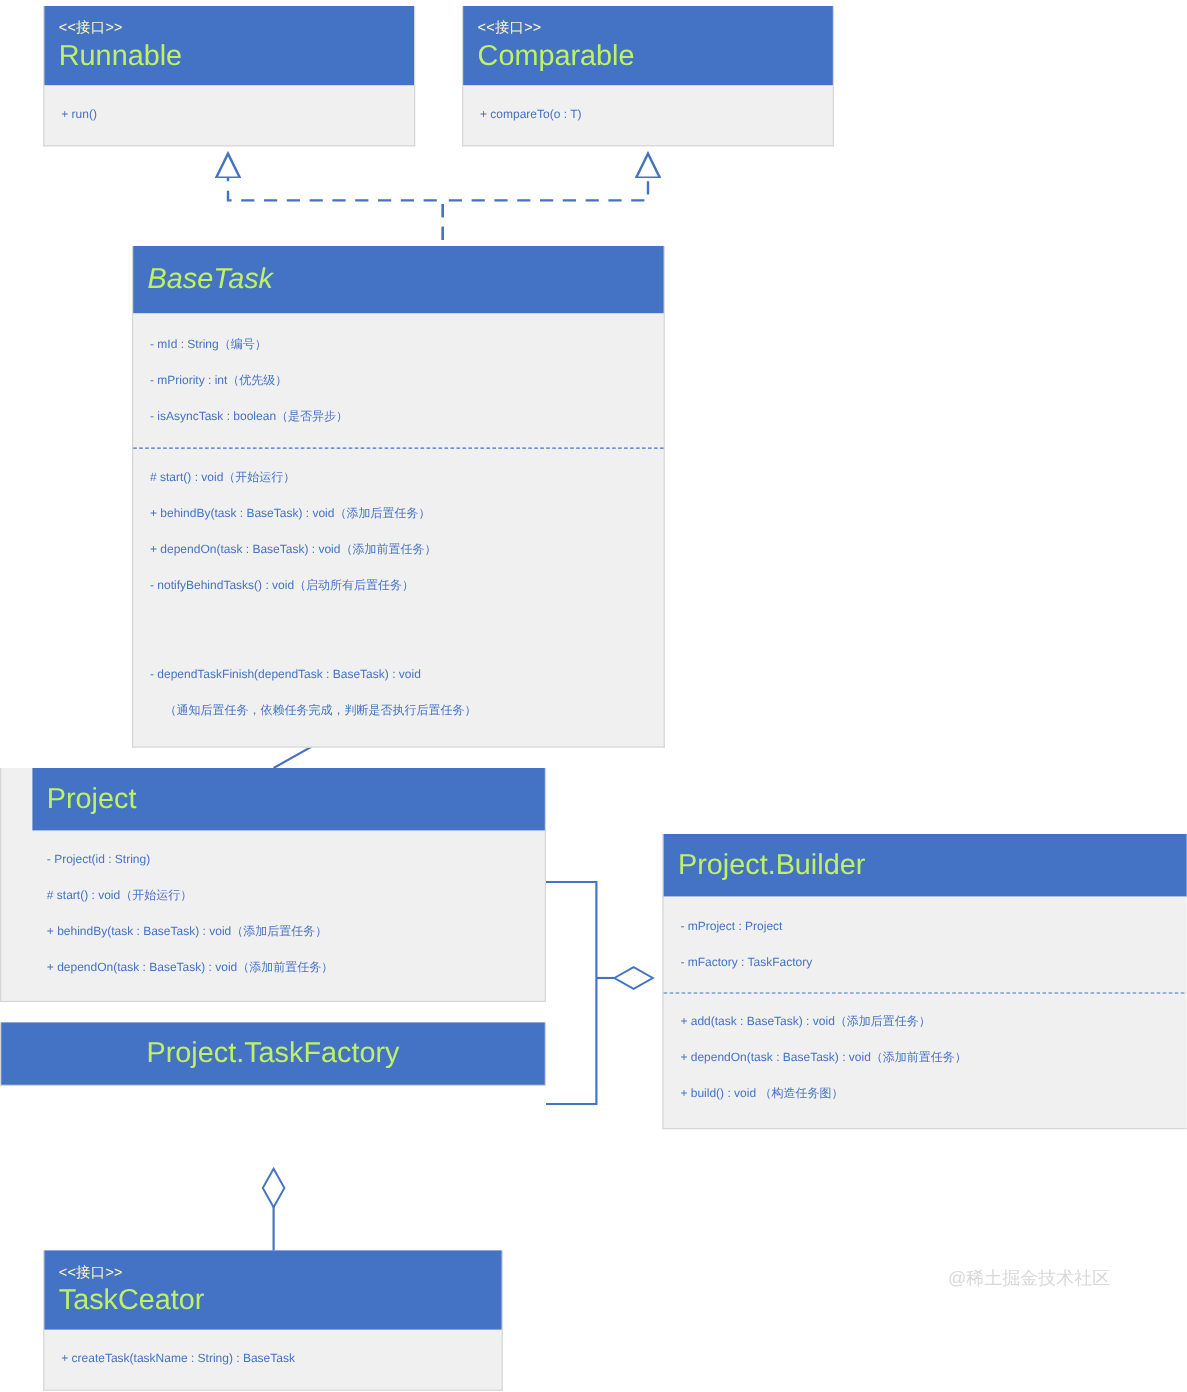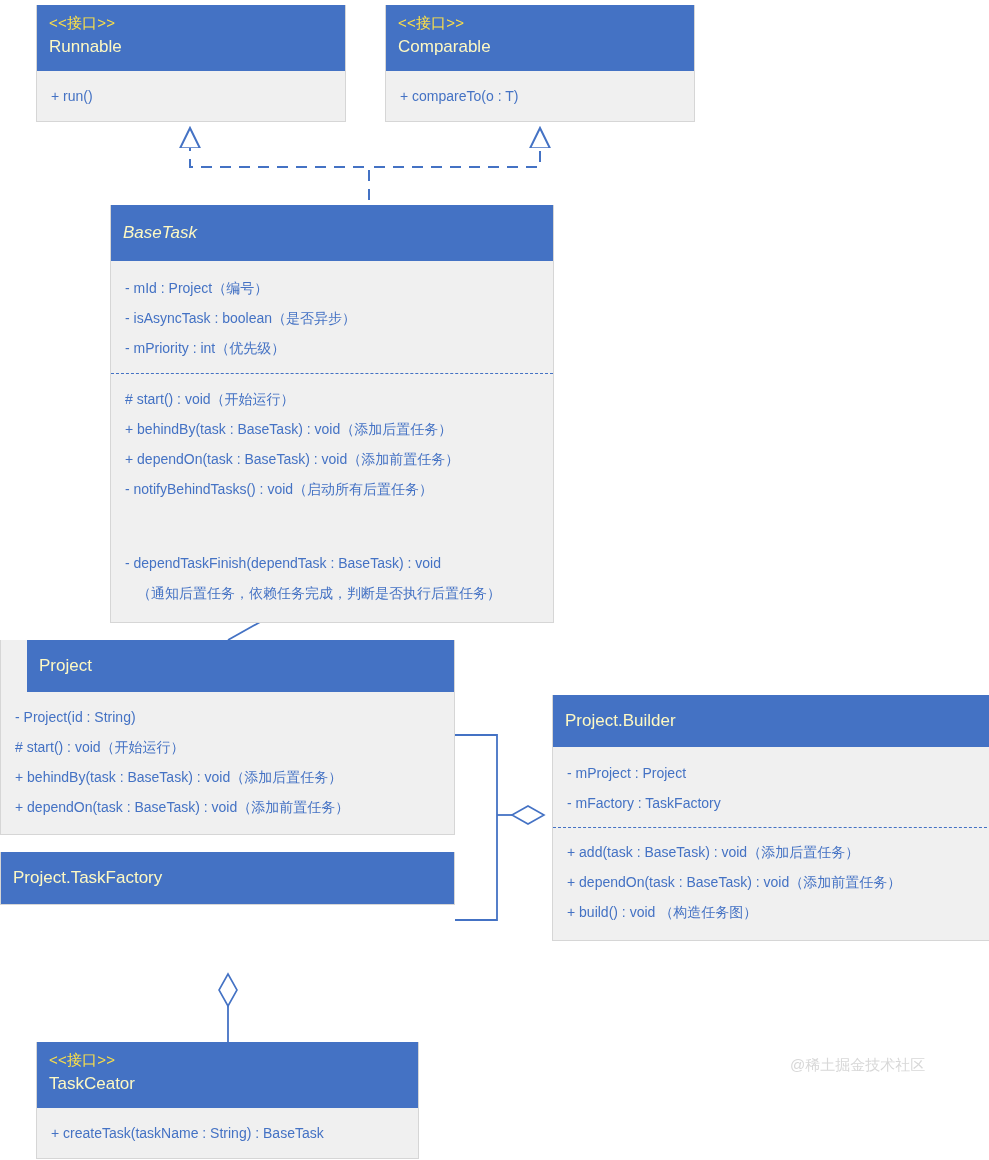--- a/index.html
+++ b/index.html
@@ -27,43 +27,43 @@
     border-top: none;
     z-index: 5;
   }
   .uml-header {
     box-sizing: border-box;
     background: #4472c4;
     color: #ffffff;
     padding: 8px 12px 10px 12px;
   }
   .uml-stereotype {
-    font-size: 15px;
+    font-size: 12px;
     line-height: 20px;
-    color: #fde047;
+    color: #fef9c3;
     letter-spacing: 0.2px;
   }
   .uml-name {
-    font-size: 17px;
+    font-size: 24px;
     line-height: 28px;
-    color: #fef9c3;
+    color: #bef264;
     white-space: nowrap;
   }
   .uml-name.italic {
     font-style: italic;
   }
   .uml-compartment {
     box-sizing: border-box;
     padding: 10px 12px 10px 14px;
   }
   .uml-compartment.sep {
     border-top: 1px dashed #4472c4;
   }
   .uml-member {
-    font-size: 14px;
+    font-size: 10px;
     line-height: 30px;
     color: #4472c4;
     white-space: nowrap;
   }
   .uml-member.wrap {
     white-space: normal;
     margin-top: 44px;
   }
   .uml-member .cont {
     display: block;
@@ -147,49 +147,49 @@
     <div class="uml-compartment">
       <div class="uml-member">+ compareTo(o : T)</div>
     </div>
   </div>
 
   <div class="uml-class" style="left:110px; top:205px; width:444px;">
     <div class="uml-header" style="padding-top:14px; padding-bottom:14px;">
       <div class="uml-name italic">BaseTask</div>
     </div>
     <div class="uml-compartment" style="padding-top:12px; padding-bottom:10px;">
-      <div class="uml-member">- mId : Project（编号）</div>
+      <div class="uml-member">- mId : String（编号）</div>
+      <div class="uml-member">- mPriority : int（优先级）</div>
       <div class="uml-member">- isAsyncTask : boolean（是否异步）</div>
-      <div class="uml-member">- mPriority : int（优先级）</div>
     </div>
     <div class="uml-compartment sep" style="padding-top:10px; padding-bottom:14px;">
       <div class="uml-member"># start() : void（开始运行）</div>
       <div class="uml-member">+ behindBy(task : BaseTask) : void（添加后置任务）</div>
       <div class="uml-member">+ dependOn(task : BaseTask) : void（添加前置任务）</div>
       <div class="uml-member">- notifyBehindTasks() : void（启动所有后置任务）</div>
       <div class="uml-member wrap">
         <span>- dependTaskFinish(dependTask : BaseTask) : void</span>
         <span class="cont">（通知后置任务，依赖任务完成，判断是否执行后置任务）</span>
       </div>
     </div>
   </div>
 
   <div class="uml-class" style="left:0px; top:640px; width:455px;">
     <div class="uml-header" style="padding-top:12px; padding-bottom:12px;margin-left:26px;">
       <div class="uml-name">Project</div>
     </div>
-    <div class="uml-compartment" style="padding-top:10px; padding-bottom:12px;">
+    <div class="uml-compartment" style="padding-top:10px; padding-bottom:12px;margin-left:24px;">
       <div class="uml-member">- Project(id : String)</div>
       <div class="uml-member"># start() : void（开始运行）</div>
       <div class="uml-member">+ behindBy(task : BaseTask) : void（添加后置任务）</div>
       <div class="uml-member">+ dependOn(task : BaseTask) : void（添加前置任务）</div>
     </div>
   </div>
 
-  <div class="uml-class" style="left:0px; top:852px; width:455px;">
+  <div class="uml-class" style="left:0px; top:852px; width:455px;text-align:center;">
     <div class="uml-header" style="padding-top:12px; padding-bottom:12px;">
       <div class="uml-name">Project.TaskFactory</div>
     </div>
   </div>
 
   <div class="uml-class" style="left:552px; top:695px; width:446px;">
     <div class="uml-header" style="padding-top:12px; padding-bottom:12px;">
       <div class="uml-name">Project.Builder</div>
     </div>
     <div class="uml-compartment" style="padding-top:11px; padding-bottom:9px;">

